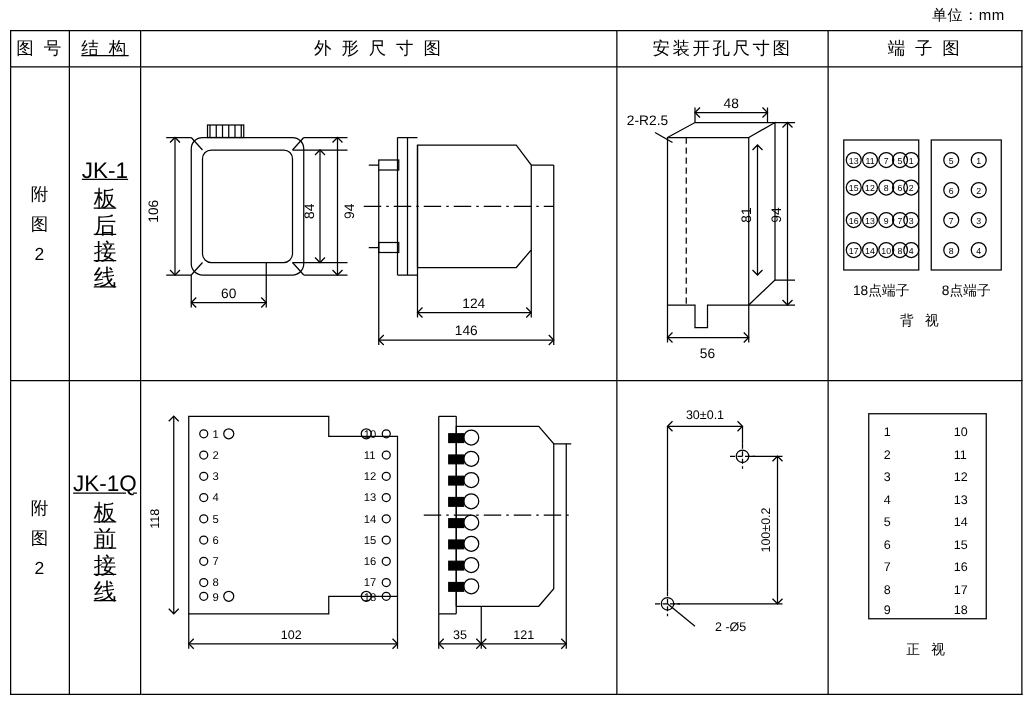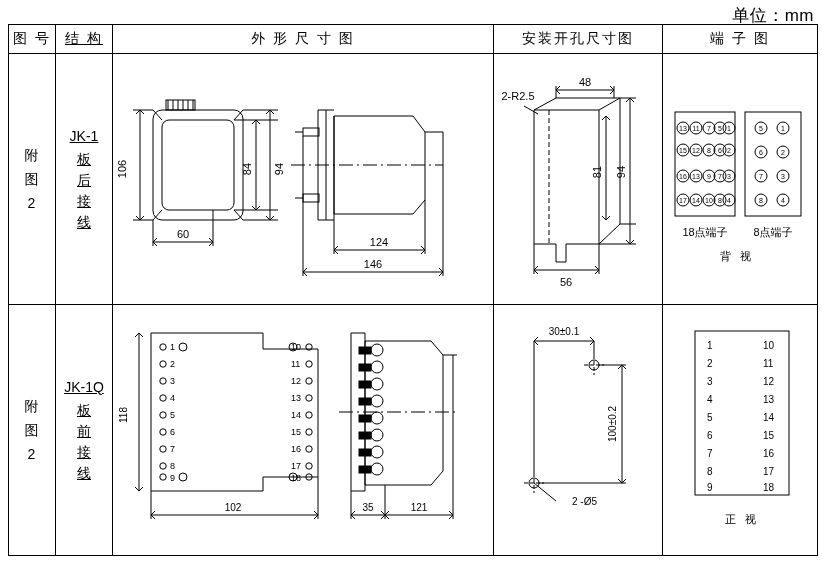--- a/index.html
+++ b/index.html
@@ -6,22 +6,22 @@
   body{
     width:822px;height:563px;
     background:#ffffff;
     font-family:"Liberation Sans", sans-serif;
     color:#000;
     position:relative;
     overflow:hidden;
   }
   .unit{
     position:absolute;
-    right:8px;top:4px;
-    font-size:17px;
+    right:18px;top:4px;
+    font-size:12px;
     letter-spacing:.5px;
   }
   table.main{
     position:absolute;
     left:8px;top:24px;
     width:806px;height:532px;
     border-collapse:collapse;
     table-layout:fixed;
   }
   table.main td,table.main th{
@@ -37,21 +37,21 @@
   .c-outline{width:380px;}
   .c-hole{width:168px;}
   .c-term{width:154px;margin-left:34px;}
   .vlabel{
     font-size:14px;
     line-height:24px;
     letter-spacing:1px;
   }
   .vlabel span{display:block;}
   .struct{
-    font-size:14px;
+    font-size:18px;
     line-height:21px;
   }
   .struct .top{margin-bottom:2px;}
   .cell-body{height:250px;position:relative;}
   .draw{position:absolute;left:0;top:0;width:100%;height:100%;}
   svg{display:block;}
   text{font-family:"Liberation Sans", sans-serif;}
 </style>
 </head>
 <body>

